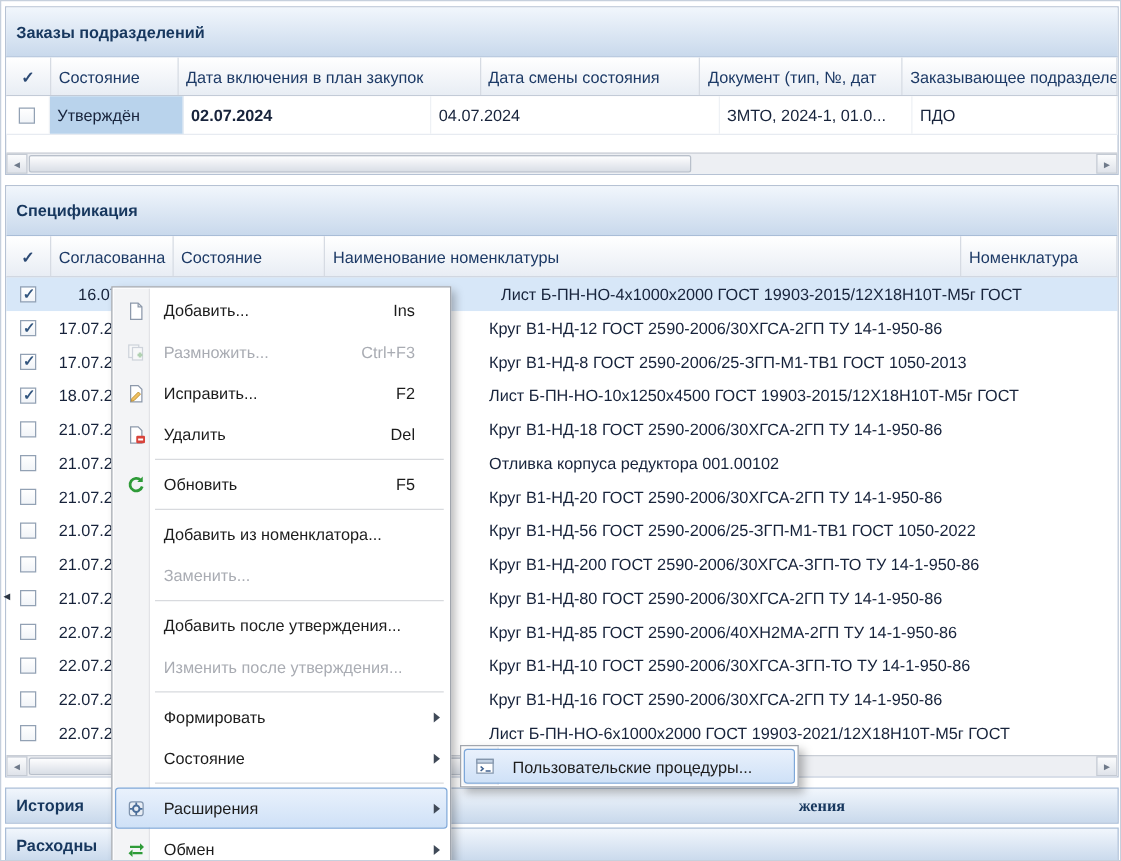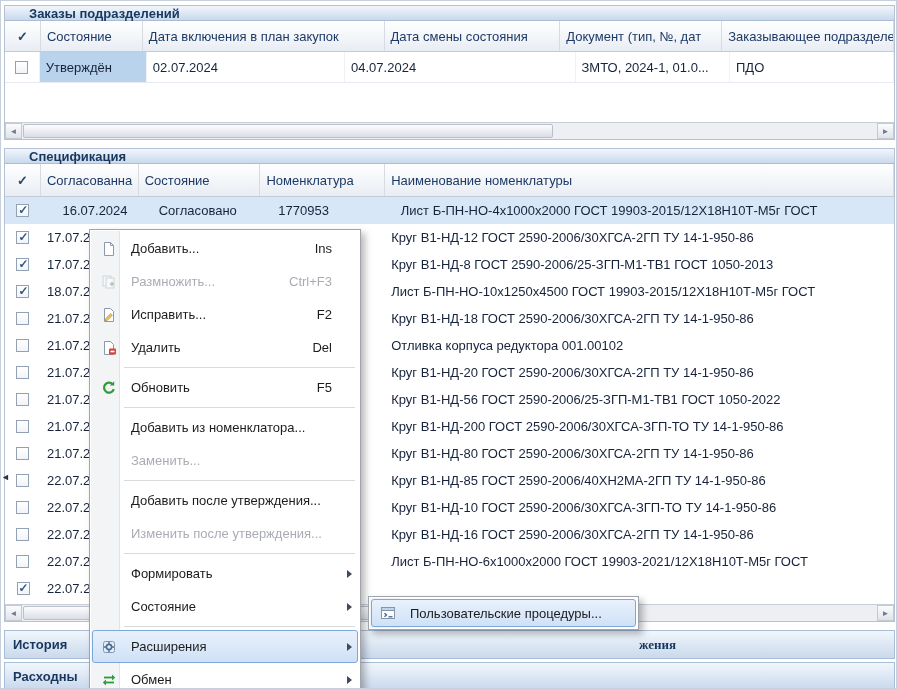--- a/index.html
+++ b/index.html
@@ -1,19 +1,19 @@
 <!DOCTYPE html>
 <html><head>
 <meta charset="utf-8">
 <style>
   html,body{margin:0;padding:0;background:#fff;}
   body{width:897px;height:689px;font-family:"Liberation Sans",sans-serif;font-size:13px;}
   .app{position:relative;width:897px;height:689px;overflow:hidden;background:#fff;border:1px solid #c6d0dd;box-sizing:border-box;}
   .panel{position:absolute;background:#fff;border:1px solid #b6c2d4;box-sizing:border-box;}
-  .panel-bar{height:15px;background:linear-gradient(#f1f6fc,#c9d9ec);border-bottom:1px solid #a9bdd7;display:flex;align-items:center;padding:0 24px;box-sizing:border-box;}
+  .panel-bar{height:40px;background:linear-gradient(#f1f6fc,#c9d9ec);border-bottom:1px solid #a9bdd7;display:flex;align-items:center;padding:0 8px;box-sizing:border-box;}
   .panel-title{font-weight:bold;font-size:13px;color:#17375e;white-space:nowrap;}
   .grid-header{display:flex;background:linear-gradient(#ffffff,#e8edf4);border-bottom:1px solid #c3cbd7;box-sizing:border-box;}
   #orders-header{height:31px;}
   #spec-header{height:33px;}
   .hcell{display:flex;align-items:center;padding:0 6px;box-sizing:border-box;border-right:1px solid #d6dbe3;color:#1d3a66;white-space:nowrap;overflow:hidden;}
   .cbcol{justify-content:center;padding:0;}
   .hdr-check{color:#2c4a74;font-weight:bold;font-size:13px;}
   .orow{display:flex;height:30px;background:#fff;border-bottom:1px solid #e7ebf1;}
   .ocell{display:flex;align-items:center;padding:0 6px;box-sizing:border-box;border-right:1px solid #eef1f5;color:#17233b;white-space:nowrap;overflow:hidden;}
   .ocell.focused{background:#b9d3ec;}
@@ -74,21 +74,21 @@
         <div class="hcell" style="width: 176px;">Дата смены состояния</div>
         <div class="hcell" style="width: 162px;">Документ (тип, №, дат</div>
         <div class="hcell" style="width: 172px;">Заказывающее подразделе</div>
       </div>
     <div id="orders-body">
         <div class="orow">
           <div class="ocell cbcol" style="width: 36px;">
             <span class="cbox"></span>
           </div>
           <div class="ocell focused" style="width: 112px;">Утверждён</div>
-          <div class="ocell" style="width: 208px;">02.07.2024</div>
+          <div class="ocell" style="width: 208px; font-weight: bold;">02.07.2024</div>
           <div class="ocell" style="width: 242px;">04.07.2024</div>
           <div class="ocell" style="width: 162px;">ЗМТО, 2024-1, 01.0...</div>
           <div class="ocell" style="width: 172px;">ПДО</div>
         </div>
       </div>
     <div class="hscroll">
       <span class="sarrow">◄</span>
       <div class="strack">
         <div class="sthumb"></div>
       </div>
@@ -99,22 +99,22 @@
   <section class="panel" id="spec-panel">
     <div class="panel-bar">
       <span class="panel-title">Спецификация</span>
     </div>
     <div class="grid-header" id="spec-header">
         <div class="hcell cbcol" style="width: 36px;">
           <span class="hdr-check">✓</span>
         </div>
         <div class="hcell" style="width: 98px;">Согласованна</div>
         <div class="hcell" style="width: 122px;">Состояние</div>
+        <div class="hcell" style="width: 510px;">Наименование номенклатуры</div>
         <div class="hcell" style="width: 125px;">Номенклатура</div>
-        <div class="hcell" style="width: 510px;">Наименование номенклатуры</div>
       </div>
     <div id="spec-body">
         <div class="srow selected">
           <div class="scell cbcol" style="width: 36px;">
             <span class="cbox checked"></span>
           </div>
           <div class="scell" style="width: 98px; margin-left: 16px;">16.07.2024</div>
           <div class="scell" style="width: 122px;">Согласовано</div>
           <div class="scell" style="width: 125px;">1770953</div>
           <div class="scell" style="width: 510px;">Лист Б-ПН-НО-4х1000х2000 ГОСТ 19903-2015/12Х18Н10Т-М5г ГОСТ</div>

